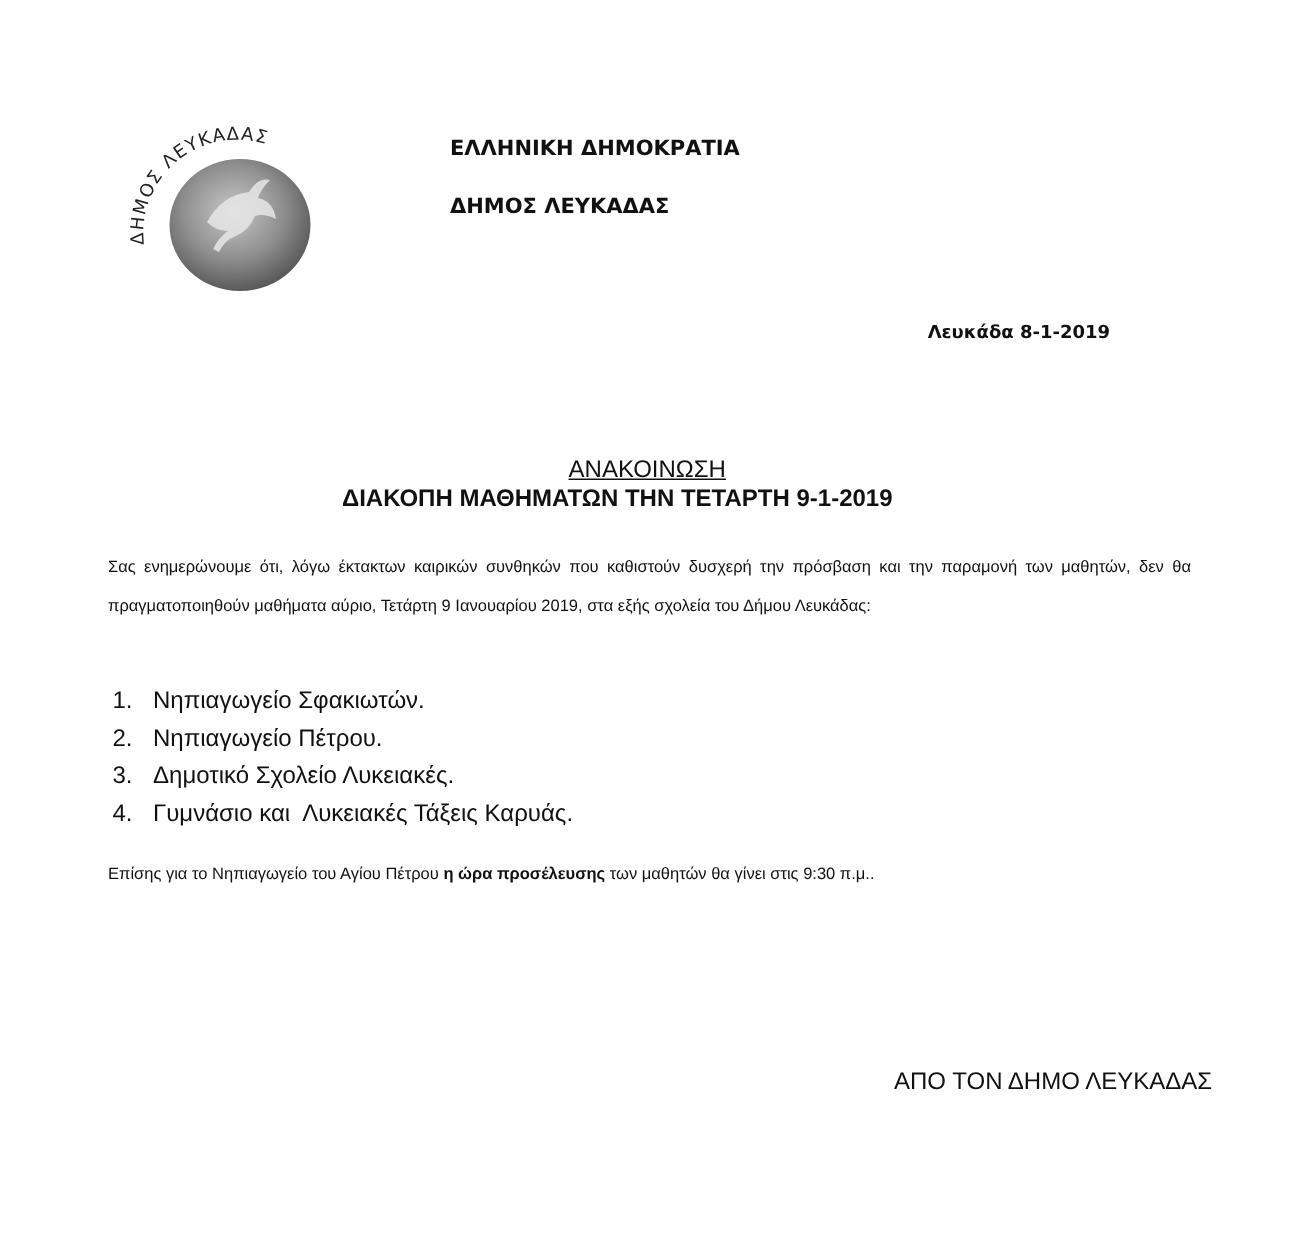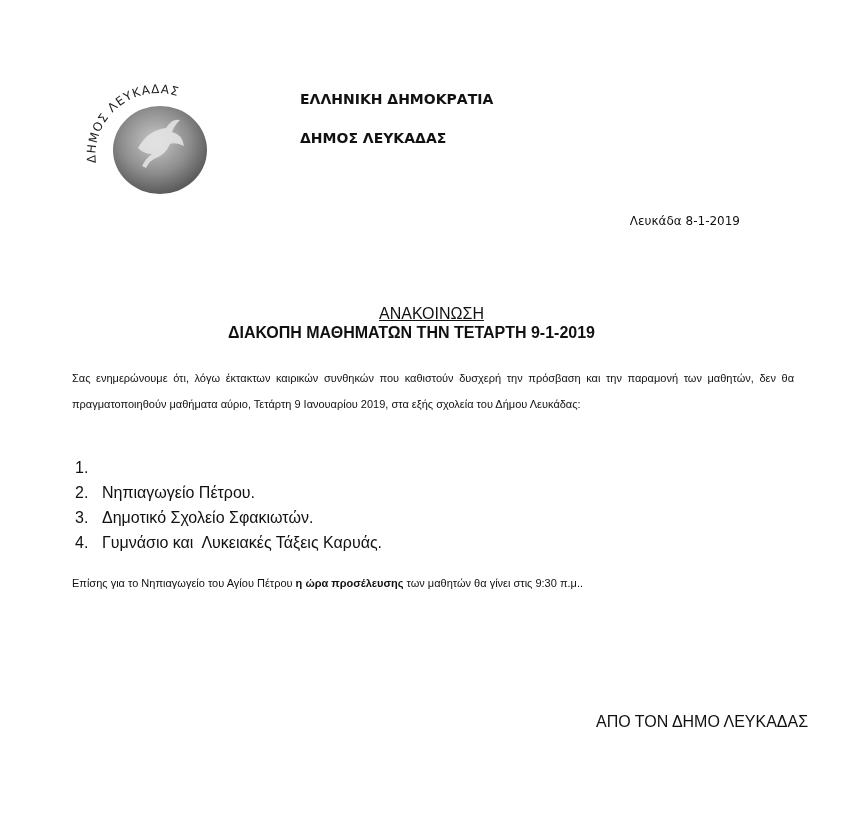--- a/index.html
+++ b/index.html
@@ -2,21 +2,21 @@
 <html><head>
 <meta charset="utf-8">
 <style>
   html, body { margin: 0; padding: 0; background: #ffffff; }
   body { width: 863px; height: 822px; position: relative; overflow: hidden; color: #111; font-family: "Liberation Sans", sans-serif; }
   .logo { position: absolute; left: 78px; top: 78px; width: 160px; height: 120px; }
   .logo svg { width: 160px; height: 120px; }
   .header-line { position: absolute; left: 300px; width: 280px; text-align: left; font-family: "DejaVu Sans", sans-serif; font-weight: bold; font-size: 14px; }
   .h1 { top: 91px; }
   .h2 { top: 130px; }
-  .date { position: absolute; left: 600px; top: 214px; width: 140px; text-align: right; font-family: "DejaVu Sans", sans-serif; font-weight: normal; font-size: 12px; }
+  .date { position: absolute; left: 600px; top: 214px; width: 140px; text-align: right; font-family: "DejaVu Sans", sans-serif; font-weight: bold; font-size: 12px; }
   .announce { position: absolute; left: 0; width: 863px; top: 305px; text-align: center; font-size: 16px; text-decoration: underline; }
   .title { position: absolute; left: 0; width: 823px; top: 324px; text-align: center; font-size: 16px; font-weight: bold; }
   .para { position: absolute; left: 72px; width: 722px; font-size: 11px; line-height: 26px; text-align: justify; text-align-last: left; }
   .p1 { top: 365px; }
   .list { position: absolute; left: 75px; top: 455px; margin: 0; padding: 0; list-style: none; font-size: 16px; line-height: 25px; }
   .list li { display: flex; }
   .list .num { width: 27px; }
   .p2 { top: 570px; }
   .sign { position: absolute; left: 548px; top: 713px; font-size: 16px; margin-left: 48px; }
 </style>
@@ -47,28 +47,29 @@
 <div class="date">Λευκάδα 8-1-2019</div>
 
 <div class="announce">ΑΝΑΚΟΙΝΩΣΗ</div>
 <div class="title">ΔΙΑΚΟΠΗ ΜΑΘΗΜΑΤΩΝ ΤΗΝ ΤΕΤΑΡΤΗ 9-1-2019</div>
 
 <div class="para p1">Σας ενημερώνουμε ότι, λόγω έκτακτων καιρικών συνθηκών που καθιστούν δυσχερή την πρόσβαση και την παραμονή των μαθητών, δεν θα πραγματοποιηθούν μαθήματα αύριο, Τετάρτη 9 Ιανουαρίου 2019, στα εξής σχολεία του Δήμου Λευκάδας:</div>
 
 <ul class="list">
   <li>
       <span class="num">1.</span>
+      <span>Νηπιαγωγείο Σφακιωτών.</span>
     </li>
   <li>
       <span class="num">2.</span>
       <span>Νηπιαγωγείο Πέτρου.</span>
     </li>
   <li>
       <span class="num">3.</span>
-      <span>Δημοτικό Σχολείο Σφακιωτών.</span>
+      <span>Δημοτικό Σχολείο Λυκειακές.</span>
     </li>
   <li>
       <span class="num">4.</span>
       <span style="white-space:pre">Γυμνάσιο και  Λυκειακές Τάξεις Καρυάς.</span>
     </li>
 </ul>
 
 <div class="para p2"><span>Επίσης για το Νηπιαγωγείο του Αγίου Πέτρου </span><b>η ώρα προσέλευσης</b><span> των μαθητών θα γίνει στις 9:30 π.μ..</span></div>
 
 <div class="sign">ΑΠΟ ΤΟΝ ΔΗΜΟ ΛΕΥΚΑΔΑΣ</div>

